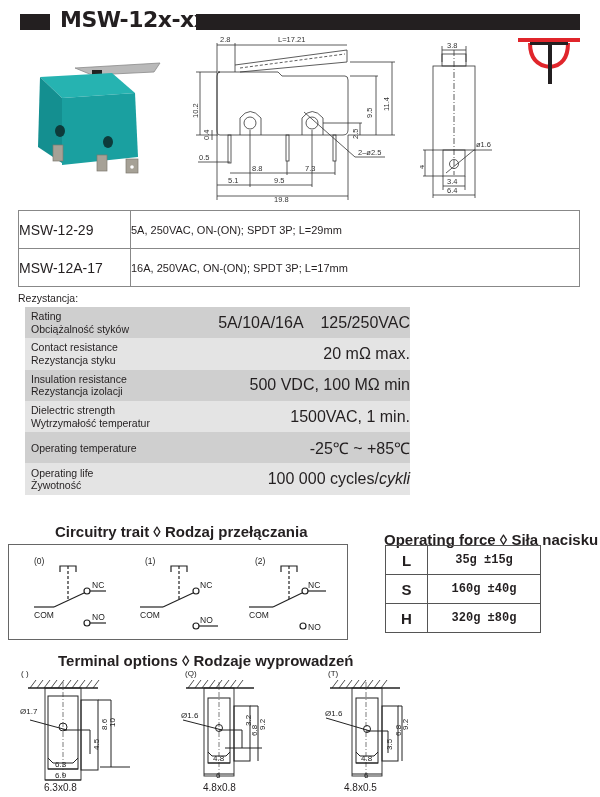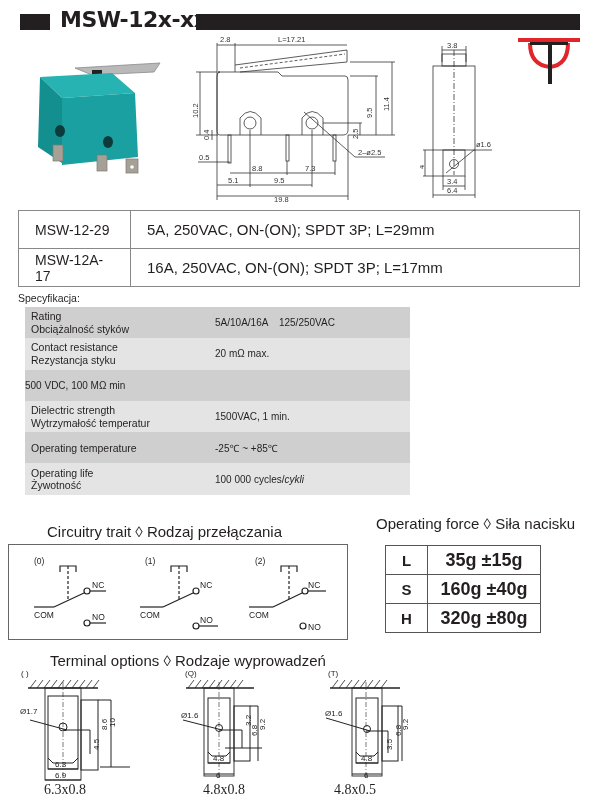--- a/index.html
+++ b/index.html
@@ -7,41 +7,41 @@
     width: 600px; height: 797px; background: #ffffff; position: relative; overflow: hidden;
     font-family: "DejaVu Sans", sans-serif; color: #231f20;
   }
   .abs { position: absolute; }
   
   .hdr-block-left { left: 20px; top: 14px; width: 30px; height: 16px; background: #231f20; }
   .hdr-title { left: 60px; top: 7px; font-size: 22px; font-weight: bold; letter-spacing: -0.5px; font-family: "DejaVu Sans", sans-serif; }
   .hdr-block-right { left: 196px; top: 14px; width: 384px; height: 16px; background: #231f20; }
   
   .model-table { left: 18px; top: 210px; width: 562px; border-collapse: collapse; border: 1px solid #555; }
-  .model-table td { border: 1px solid #888; height: 38px; padding: 0 16px; vertical-align: middle; }
+  .model-table td { border: 1px solid #888; height: 38px; padding: 0 0; vertical-align: middle; }
   .model-table td.m { width: 112px; font-size: 14px; font-family: "Liberation Sans", sans-serif; }
-  .model-table td.d { font-size: 15px; font-family: "Liberation Sans", sans-serif; }
+  .model-table td.d { font-size: 11px; font-family: "Liberation Sans", sans-serif; }
   
   .spec-label { left: 18px; top: 292px; font-size: 10.5px; font-family: "Liberation Sans", sans-serif; }
   .spec-table { left: 25px; top: 307px; width: 385px; }
   .spec-row { display: flex; height: 31.3px; align-items: center; }
   .spec-row:nth-child(odd) { background: #cfcfcf; }
   .spec-row:nth-child(even) { background: #e4e4e4; }
   .spec-left { width: 190px; padding-left: 6px; font-size: 10.5px; line-height: 12.5px; font-family: "Liberation Sans", sans-serif; }
   .spec-left .it { }
-  .spec-right { flex: 1; text-align: left; font-size: 10px; font-family: "Liberation Sans", sans-serif; }
+  .spec-right { flex: 1; text-align: right; font-size: 16px; font-family: "Liberation Sans", sans-serif; }
   
-  .sec-title { font-size: 15px; font-weight: normal; font-family: "Liberation Sans", sans-serif; white-space: nowrap; }
+  .sec-title { font-size: 15px; font-weight: bold; font-family: "Liberation Sans", sans-serif; white-space: nowrap; margin-left: 8px; }
   .circ-box { left: 8px; top: 544px; width: 340px; height: 96px; border: 1.5px solid #666; }
   
   .force-table { left: 385px; top: 545px; width: 156px; border-collapse: collapse; }
   .force-table td { border: 1.5px solid #555; height: 29px; text-align: center; font-family: "Liberation Sans", sans-serif; }
   .force-table td.k { width: 42px; font-size: 15px; font-weight: bold; }
-  .force-table td.v { font-size: 18px; font-weight: bold; }
-  .small-lbl { font-size: 14px; font-family: Liberation Serif, serif; }
+  .force-table td.v { font-size: 12px; font-weight: bold; font-family: Liberation Mono, monospace; }
+  .small-lbl { font-size: 10px; font-family: Liberation Sans, sans-serif; }
   svg text { font-family: "Liberation Sans", sans-serif; }
 </style>
 </head>
 <body>
 
 <div class="abs hdr-block-left"></div>
 <div class="abs hdr-title">MSW-12x-xx</div>
 <div class="abs hdr-block-right"></div>
 
 <svg class="abs" style="left:20px;top:55px" width="150" height="120" viewBox="0 0 150 120">
@@ -166,37 +166,41 @@
     <td class="m">MSW-12-29</td>
     <td class="d">5A, 250VAC, ON-(ON); SPDT 3P; L=29mm</td>
   </tr>
   <tr>
     <td class="m">MSW-12A-17</td>
     <td class="d">16A, 250VAC, ON-(ON); SPDT 3P; L=17mm</td>
   </tr>
 </tbody>
   </table>
 
-<div class="abs spec-label">Specyfikacja:</div>
+<div class="abs spec-label">Rezystancja:</div>
 <div class="abs spec-table">
   <div class="spec-row">
     <div class="spec-left">
         <div>Rating</div>
         <div class="it">Obciążalność styków</div>
       </div>
     <div class="spec-right" style="white-space:pre">5A/10A/16A    125/250VAC</div>
   </div>
   <div class="spec-row">
     <div class="spec-left">
         <div>Contact resistance</div>
         <div class="it">Rezystancja styku</div>
       </div>
     <div class="spec-right">20 mΩ max.</div>
   </div>
   <div class="spec-row">
+    <div class="spec-left">
+        <div>Insulation resistance</div>
+        <div class="it">Rezystancja izolacji</div>
+      </div>
     <div class="spec-right">500 VDC, 100 MΩ min</div>
   </div>
   <div class="spec-row">
     <div class="spec-left">
         <div>Dielectric strength</div>
         <div class="it">Wytrzymałość temperatur</div>
       </div>
     <div class="spec-right">1500VAC, 1 min.</div>
   </div>
   <div class="spec-row">
@@ -262,21 +266,21 @@
     <circle cx="295" cy="82" r="3"></circle>
     <g fill="#222" stroke="none">
       <text x="247" y="20">(2)</text>
       <text x="300" y="44">NC</text>
       <text x="241" y="74">COM</text>
       <text x="300" y="86">NO</text>
     </g>
   </g>
 </svg>
 
-<div class="abs sec-title" style="left:376px;top:515px">Operating force ◊ Siła nacisku</div>
+<div class="abs sec-title" style="left:376px;top:531px">Operating force ◊ Siła nacisku</div>
 <table class="abs force-table">
   <tbody>
       <tr>
     <td class="k">L</td>
     <td class="v">35g ±15g</td>
   </tr>
   <tr>
     <td class="k">S</td>
     <td class="v">160g ±40g</td>
   </tr>
@@ -395,13 +399,13 @@
   <g fill="#222" stroke="none">
     <text x="8" y="8">(T)</text>
     <text x="5" y="48">Ø1.6</text>
     <text x="64" y="82" transform="rotate(-90 68 78)">3.5</text>
     <text x="73" y="68" transform="rotate(-90 77 64)">6.8</text>
     <text x="80" y="62" transform="rotate(-90 84 58)">9.2</text>
     <text x="41" y="93">4.8</text>
     <text x="44" y="110">6</text>
   </g>
 </svg>
-<div class="abs small-lbl" style="left:334px;top:782px">4.8x0.5</div>
+<div class="abs small-lbl" style="left:344px;top:782px">4.8x0.5</div>
 
 </body></html>

